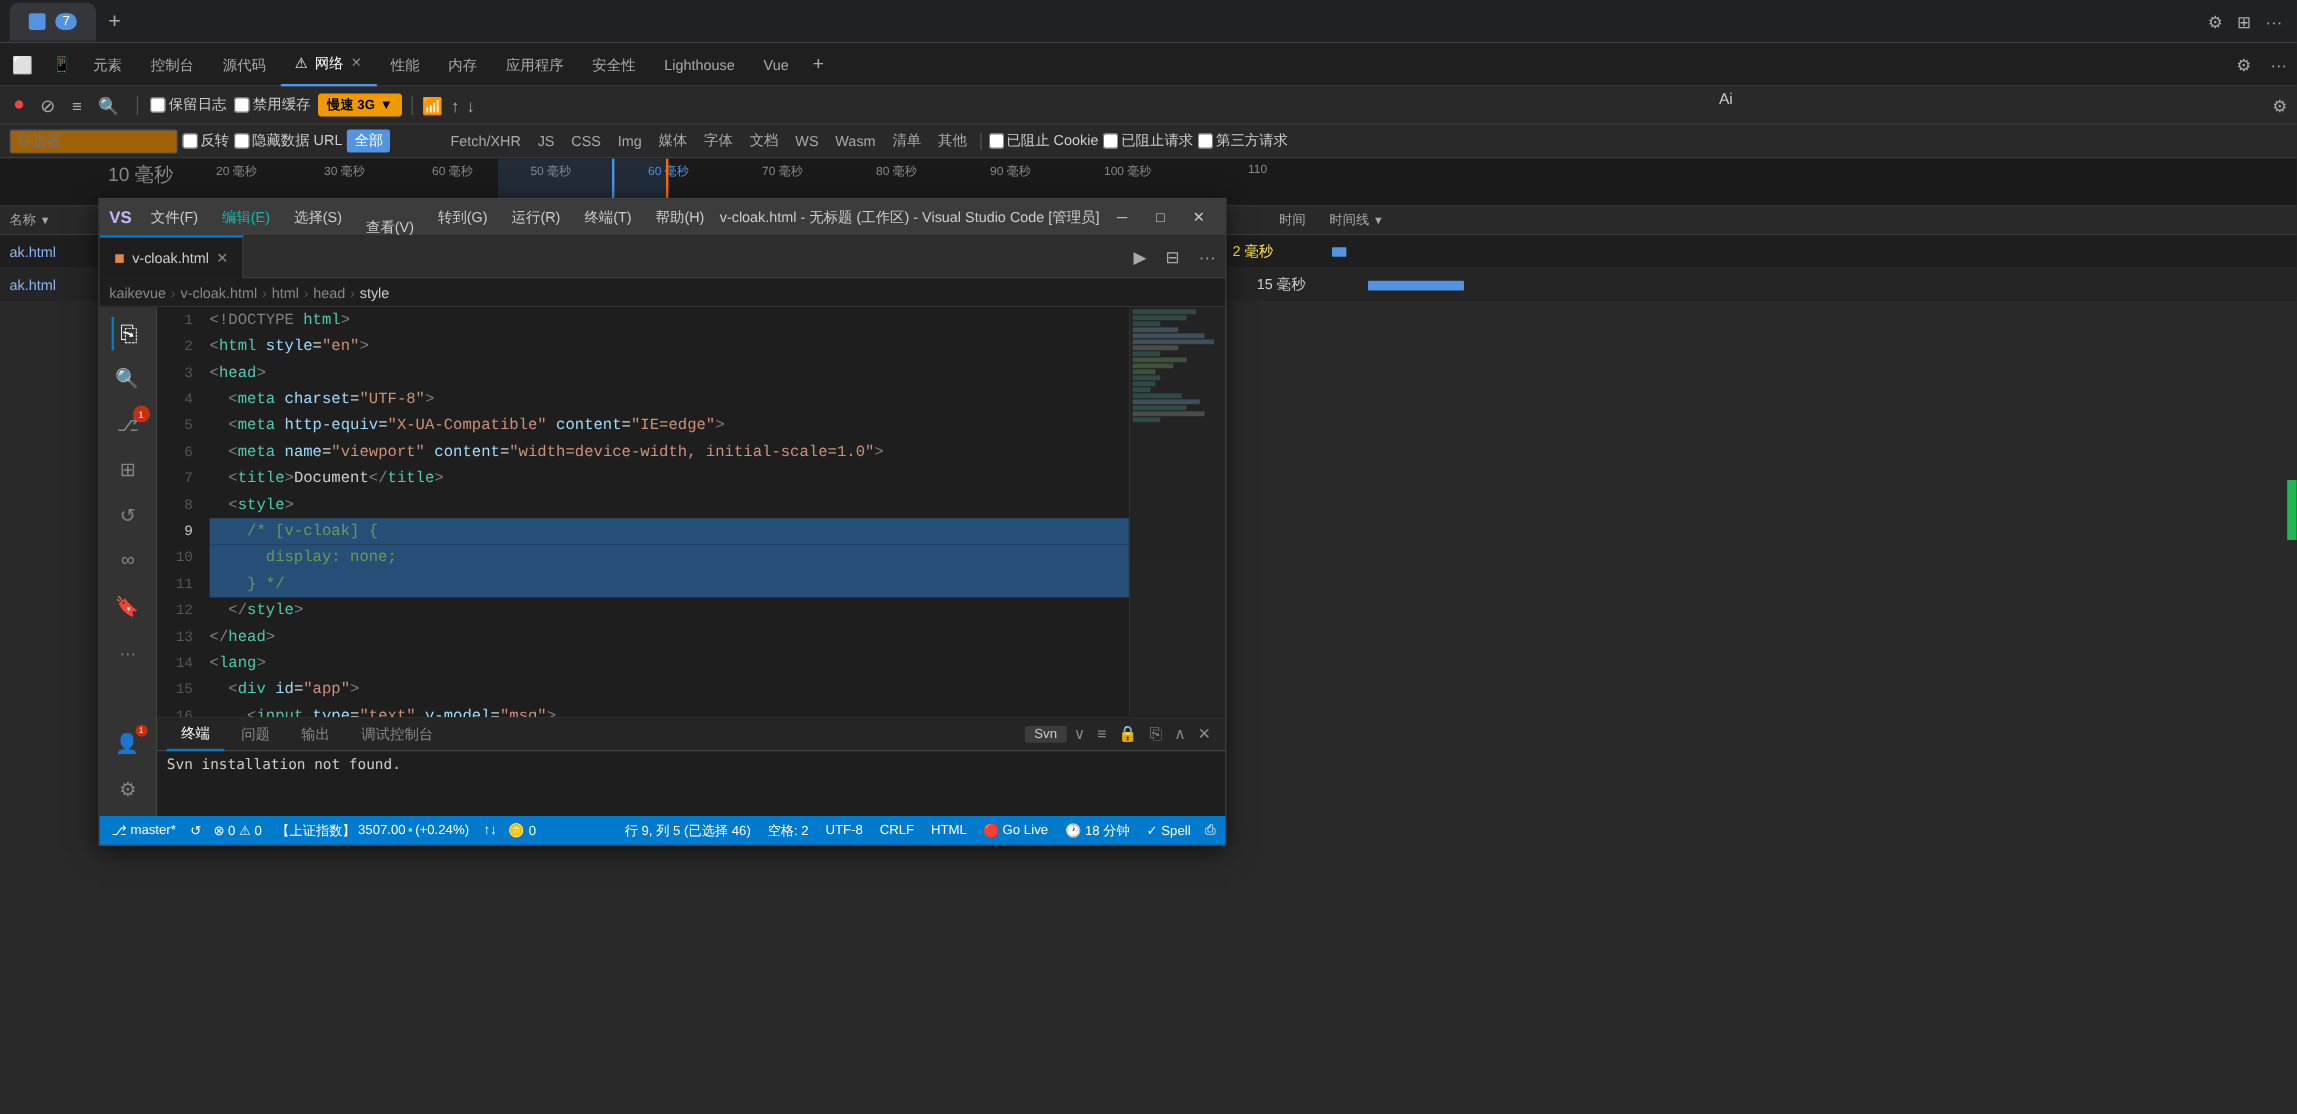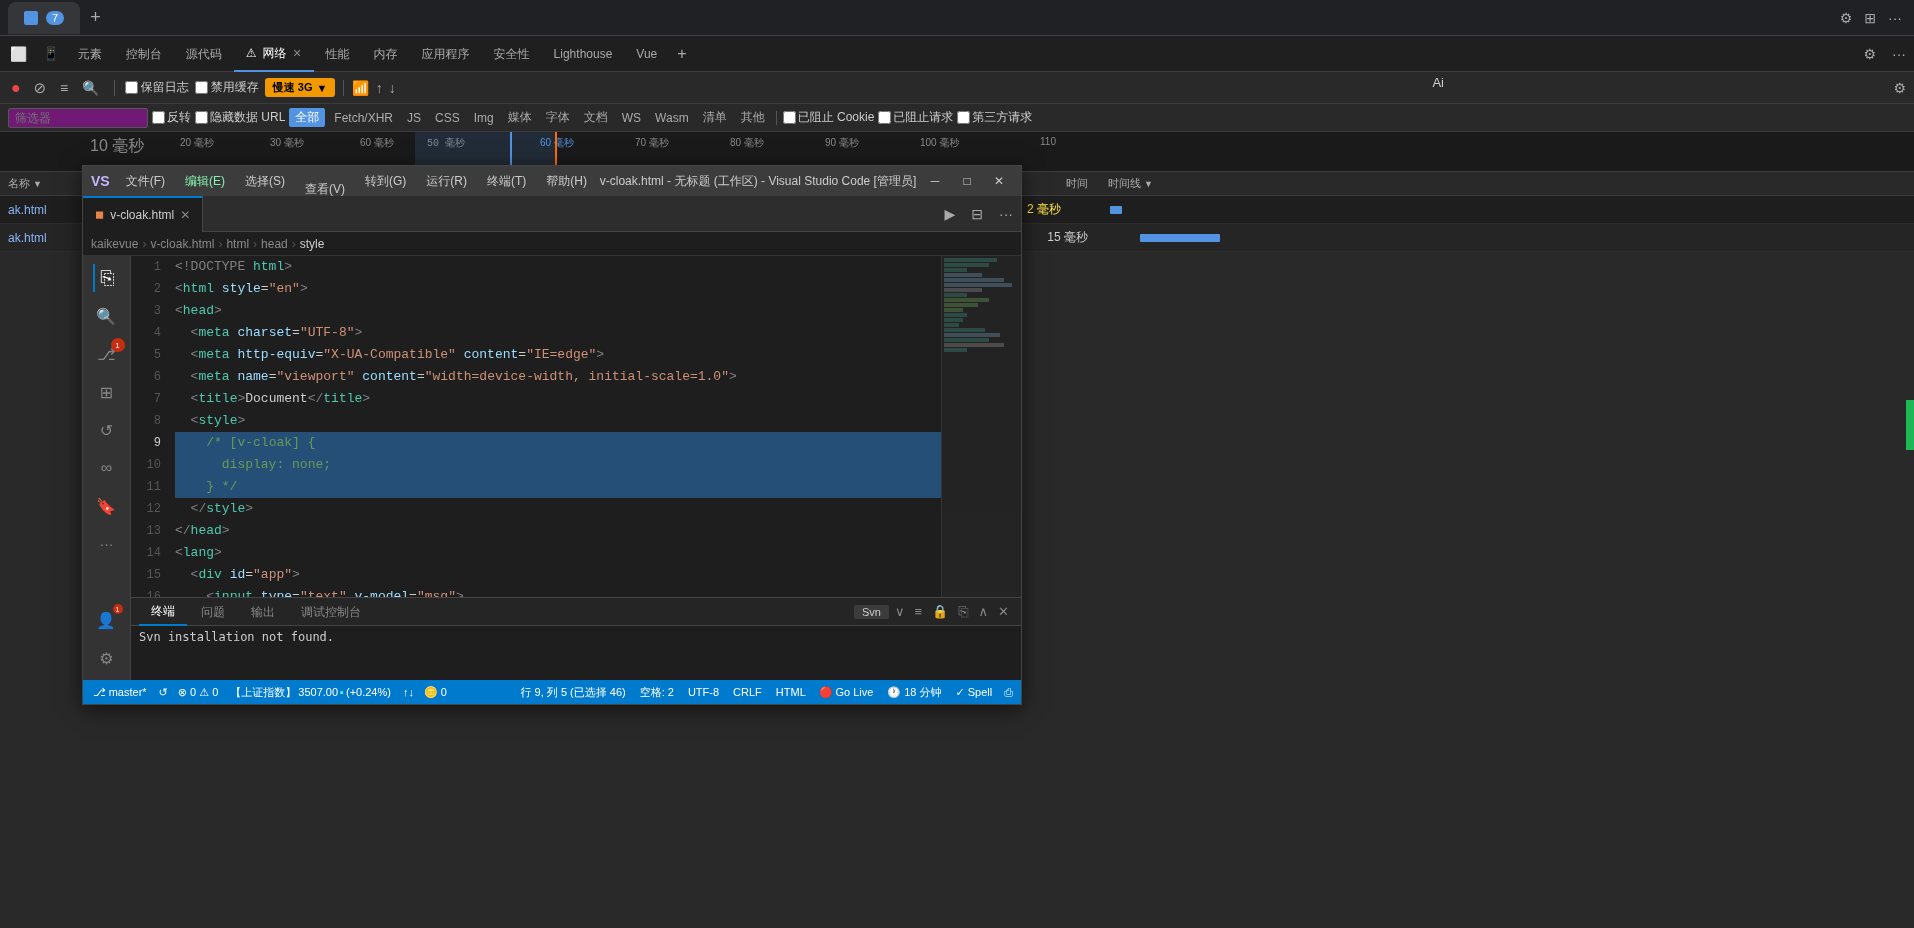--- a/index.html
+++ b/index.html
@@ -66,31 +66,31 @@
     </div>
     <div style="width:1px;height:16px;background:#555;margin:0 2px;"></div>
     <button style="background:none;border:none;color:#aaa;cursor:pointer;font-size:14px;">📶</button>
     <button style="background:none;border:none;color:#aaa;cursor:pointer;font-size:14px;">↑</button>
     <button style="background:none;border:none;color:#aaa;cursor:pointer;font-size:14px;">↓</button>
     <div style="flex:1;"></div>
     <button style="background:none;border:none;color:#aaa;cursor:pointer;font-size:14px;">⚙</button>
   </div>
 
   <div style="display:flex;align-items:center;background:#292929;height:28px;padding:0 8px;gap:4px;border-bottom:1px solid #3c3c3c;flex-wrap:nowrap;overflow:hidden;">
-    <input placeholder="筛选器" style="background: #701a75; border: 1px solid rgb(85, 85, 85); color: rgb(204, 204, 204); padding: 2px 6px; font-size: 12px; height: 20px; width: 140px; border-radius: 2px; outline: none;">
+    <input placeholder="筛选器" style="background: #a16207; border: 1px solid rgb(85, 85, 85); color: rgb(204, 204, 204); padding: 2px 6px; font-size: 12px; height: 20px; width: 140px; border-radius: 2px; outline: none;">
     <label style="display:flex;align-items:center;gap:2px;color:#ccc;font-size:12px;cursor:pointer;white-space:nowrap;">
       <input type="checkbox" style="">
         <span>反转</span>
     </label>
     <label style="display:flex;align-items:center;gap:2px;color:#ccc;font-size:12px;cursor:pointer;white-space:nowrap;">
       <input type="checkbox" style="">
         <span>隐藏数据 URL</span>
     </label>
     <button style="background:#5294e2;border:none;color:#fff;cursor:pointer;font-size:12px;padding:1px 6px;border-radius:2px;">全部</button>
-    <button style="background:none;border:none;color:#aaa;cursor:pointer;font-size:12px;padding:1px 5px;">Fetch/XHR</button>
+    <button style="background:none;border:none;color:#aaa;cursor:pointer;font-size:12px;padding:1px 5px;margin-left:41px;">Fetch/XHR</button>
     <button style="background:none;border:none;color:#aaa;cursor:pointer;font-size:12px;padding:1px 5px;">JS</button>
     <button style="background:none;border:none;color:#aaa;cursor:pointer;font-size:12px;padding:1px 5px;">CSS</button>
     <button style="background:none;border:none;color:#aaa;cursor:pointer;font-size:12px;padding:1px 5px;">Img</button>
     <button style="background:none;border:none;color:#aaa;cursor:pointer;font-size:12px;padding:1px 5px;">媒体</button>
     <button style="background:none;border:none;color:#aaa;cursor:pointer;font-size:12px;padding:1px 5px;">字体</button>
     <button style="background:none;border:none;color:#aaa;cursor:pointer;font-size:12px;padding:1px 5px;">文档</button>
     <button style="background:none;border:none;color:#aaa;cursor:pointer;font-size:12px;padding:1px 5px;">WS</button>
     <button style="background:none;border:none;color:#aaa;cursor:pointer;font-size:12px;padding:1px 5px;">Wasm</button>
     <button style="background:none;border:none;color:#aaa;cursor:pointer;font-size:12px;padding:1px 5px;">清单</button>
     <button style="background:none;border:none;color:#aaa;cursor:pointer;font-size:12px;padding:1px 5px;">其他</button>
@@ -109,21 +109,21 @@
     </label>
   </div>
 
   <div style="position:relative;background:#1a1a1a;height:40px;border-bottom:1px solid #3c3c3c;overflow:hidden;">
 
     <div style="position:absolute;top:0;left:0;right:0;height:40px;display:flex;align-items:flex-start;padding-top:4px;">
       <div style="position:absolute;left:90px;font-size:16px;color:#888;">10 毫秒</div>
       <div style="position:absolute;left:180px;font-size:10px;color:#888;">20 毫秒</div>
       <div style="position:absolute;left:270px;font-size:10px;color:#888;">30 毫秒</div>
       <div style="position:absolute;left:360px;font-size:10px;color:#888;">60 毫秒</div>
-      <div style="position:absolute;left:427px;font-size:10px;color:#888;font-family:Liberation Mono, monospace;">50 毫秒</div>
+      <div style="position:absolute;left:442px;font-size:10px;color:#888;">50 毫秒</div>
       <div style="position:absolute;left:540px;font-size:10px;color:#888;color:#5294e2;">60 毫秒</div>
       <div style="position:absolute;left:635px;font-size:10px;color:#888;">70 毫秒</div>
       <div style="position:absolute;left:730px;font-size:10px;color:#888;">80 毫秒</div>
       <div style="position:absolute;left:825px;font-size:10px;color:#888;">90 毫秒</div>
       <div style="position:absolute;left:920px;font-size:10px;color:#888;">100 毫秒</div>
       <div style="position:absolute;left:1040px;font-size:10px;color:#888;">110</div>
     </div>
 
     <div style="position:absolute;left:510px;top:0;width:2px;height:100%;background:#5294e2;z-index:2;"></div>
 
@@ -155,21 +155,21 @@
     <div style="flex:1;position:relative;height:28px;">
       <div style="position:absolute;left:40px;top:50%;transform:translateY(-50%);height:8px;width:80px;background:#5294e2;border-radius:1px;"></div>
     </div>
   </div>
 
   <div style="position:absolute;top:165px;left:82px;width:940px;height:540px;background:#1e1e1e;border:1px solid #444;box-shadow:0 4px 20px rgba(0,0,0,0.6);display:flex;flex-direction:column;z-index:10;">
 
     <div style="display:flex;align-items:center;background:#3c3c3c;height:30px;padding:0 8px;gap:4px;flex-shrink:0;">
       <span style="color:#c4b5fd;font-size:14px;font-weight:bold;margin-right:4px;">VS</span>
       <div style="color:#ccc;font-size:12px;padding:0 8px;cursor:pointer;height:30px;line-height:30px;">文件(F)</div>
-      <div style="color:#86efac;font-size:12px;padding:0 8px;cursor:pointer;height:30px;line-height:30px;">编辑(E)</div>
+      <div style="color:#14b8a6;font-size:12px;padding:0 8px;cursor:pointer;height:30px;line-height:30px;">编辑(E)</div>
       <div style="color:#ccc;font-size:12px;padding:0 8px;cursor:pointer;height:30px;line-height:30px;">选择(S)</div>
       <div style="color:#ccc;font-size:12px;padding:0 8px;cursor:pointer;height:14px;line-height:30px;">查看(V)</div>
       <div style="color:#ccc;font-size:12px;padding:0 8px;cursor:pointer;height:30px;line-height:30px;">转到(G)</div>
       <div style="color:#ccc;font-size:12px;padding:0 8px;cursor:pointer;height:30px;line-height:30px;">运行(R)</div>
       <div style="color:#ccc;font-size:12px;padding:0 8px;cursor:pointer;height:30px;line-height:30px;">终端(T)</div>
       <div style="color:#ccc;font-size:12px;padding:0 8px;cursor:pointer;height:30px;line-height:30px;">帮助(H)</div>
       <div style="flex:1;text-align:center;color:#ccc;font-size:12px;">v-cloak.html - 无标题 (工作区) - Visual Studio Code [管理员]</div>
       <div style="width:28px;height:30px;display:flex;align-items:center;justify-content:center;cursor:pointer;color:#ccc;font-size:12px;">─</div>
       <div style="width:28px;height:30px;display:flex;align-items:center;justify-content:center;cursor:pointer;color:#ccc;font-size:12px;">□</div>
       <div style="width:28px;height:30px;display:flex;align-items:center;justify-content:center;cursor:pointer;color:#ccc;font-size:12px;">✕</div>

